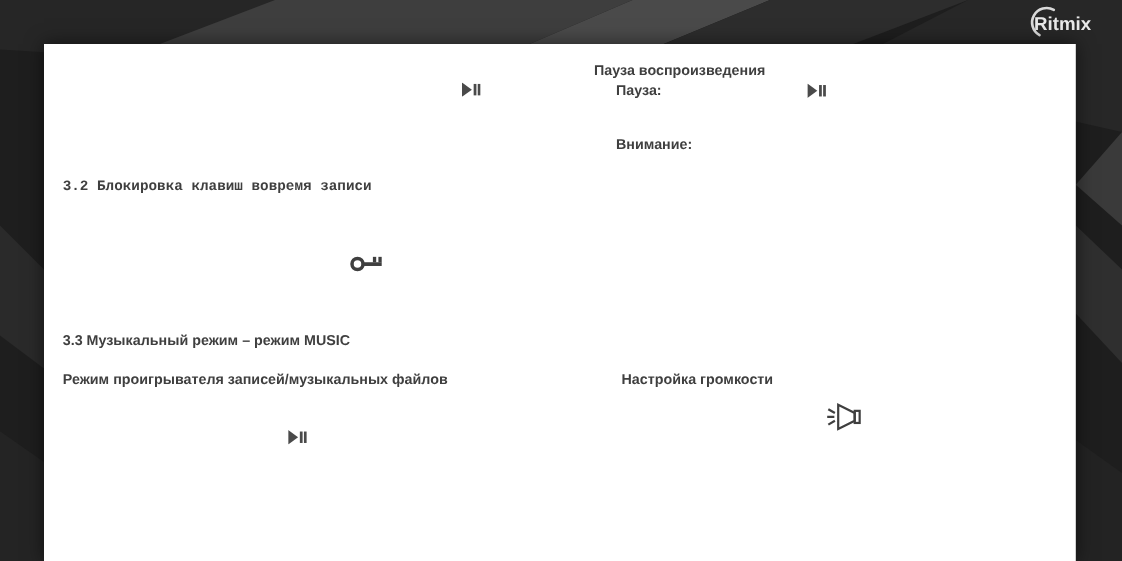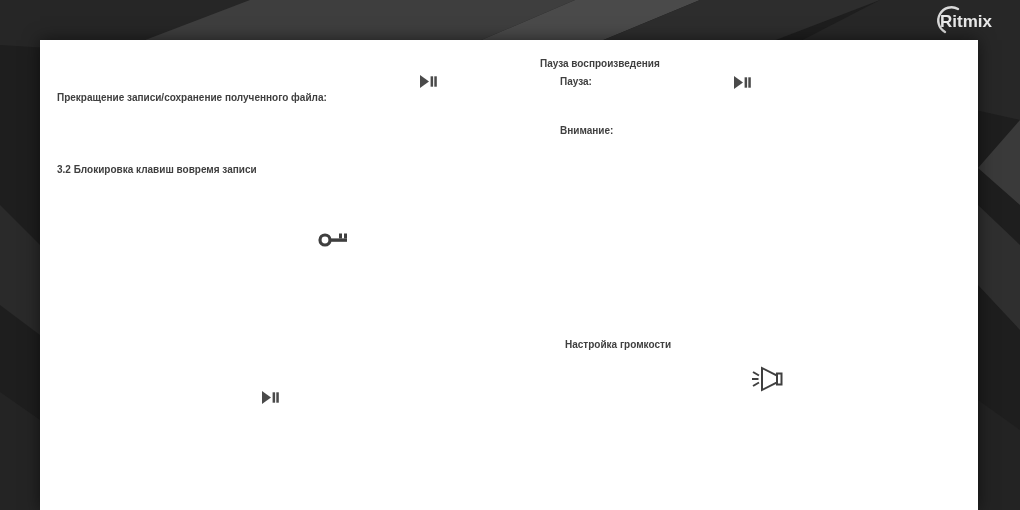--- a/index.html
+++ b/index.html
@@ -35,21 +35,21 @@
     left: 40px;
     top: 40px;
     width: 938px;
     height: 470px;
     background: #ffffff;
     box-shadow: 0 0 16px rgba(0,0,0,0.55);
   }
   .txt {
     position: absolute;
     font-weight: bold;
-    font-size: 10px;
+    font-size: 13px;
     line-height: 15px;
     color: #3f3f3f;
     white-space: nowrap;
   }
   .icon-abs { position: absolute; }
   .icon-abs svg { display: block; }
 </style>
 </head>
 <body>
 
@@ -77,34 +77,35 @@
   <div class="doc-page">
 
     <div class="icon-abs" style="left:380px; top:35px;">
       <svg width="17" height="13" viewBox="0 0 17 13">
         <path d="M0 0 L9 6.5 L0 13 Z" fill="#4a4a4a"></path>
         <rect x="10.6" y="1.3" width="2.5" height="10.4" fill="#4a4a4a"></rect>
         <rect x="14.3" y="1.3" width="2.5" height="10.4" fill="#4a4a4a"></rect>
       </svg>
     </div>
 
-    <div class="txt" style="left:17px; top:50px;">Прекращение записи/сохранение полученного файла:</div>
 
-    <div class="txt" style="left:17px; top:122px;">3.2 Блокировка клавиш вовремя записи</div>
+    <div class="txt" style="left:17px; top:122px;font-family:Liberation Mono, monospace;">3.2 Блокировка клавиш вовремя записи</div>
 
     <div class="icon-abs" style="left:278px; top:188px;">
       <svg width="31" height="20" viewBox="0 0 31 20">
         <circle cx="7" cy="12" r="5" fill="none" stroke="#3f3f3f" stroke-width="3.2"></circle>
         <rect x="12" y="10.4" width="17" height="3.4" fill="#3f3f3f"></rect>
         <rect x="21" y="5.5" width="3" height="5" fill="#3f3f3f"></rect>
         <rect x="26" y="5.5" width="3" height="5" fill="#3f3f3f"></rect>
       </svg>
     </div>
 
+    <div class="txt" style="left:17px; top:262px;">3.3 Музыкальный режим – режим MUSIC</div>
 
+    <div class="txt" style="left:17px; top:297px;">Режим проигрывателя записей/музыкальных файлов</div>
 
     <div class="icon-abs" style="left:222px; top:351px;">
       <svg width="17" height="13" viewBox="0 0 17 13">
         <path d="M0 0 L9 6.5 L0 13 Z" fill="#4a4a4a"></path>
         <rect x="10.6" y="1.3" width="2.5" height="10.4" fill="#4a4a4a"></rect>
         <rect x="14.3" y="1.3" width="2.5" height="10.4" fill="#4a4a4a"></rect>
       </svg>
     </div>
 
     <div class="txt" style="left:500px; top:16px;">Пауза воспроизведения</div>

